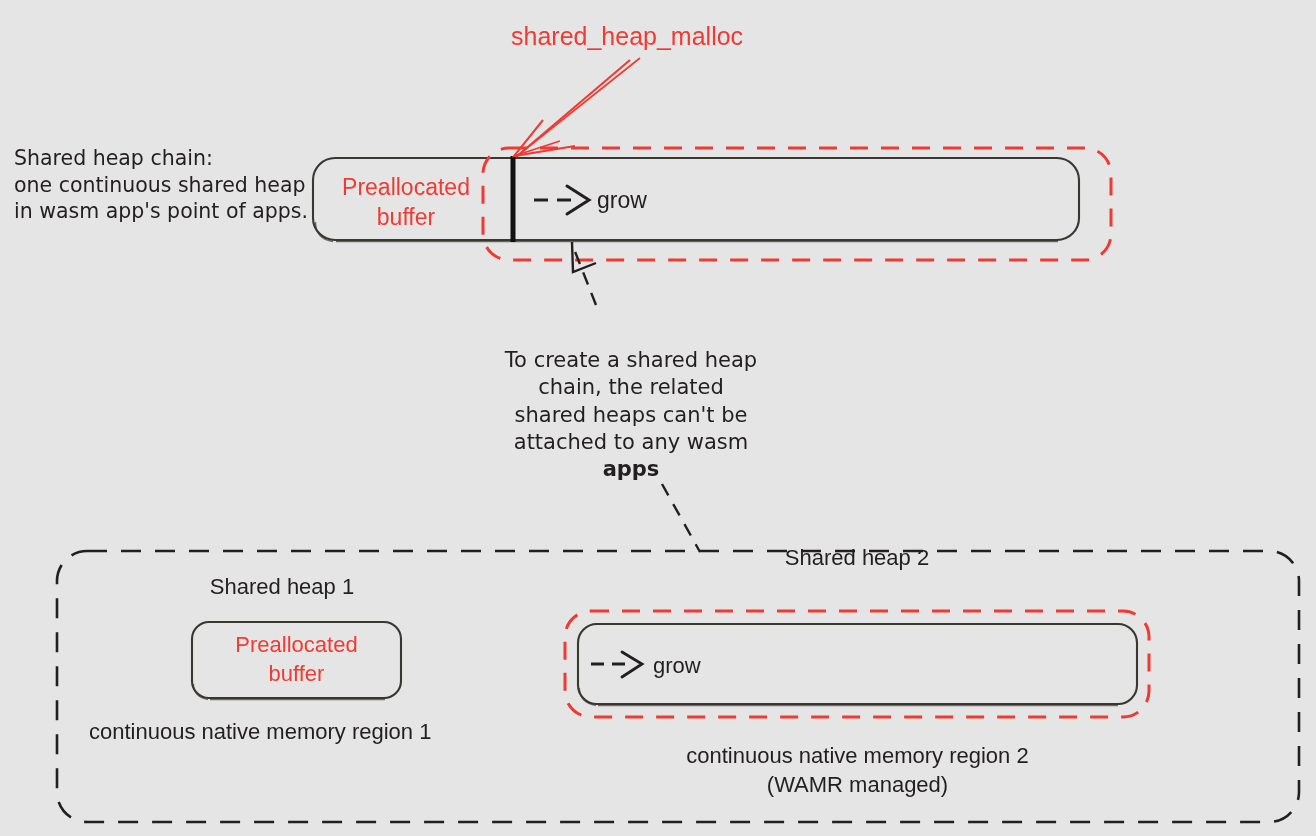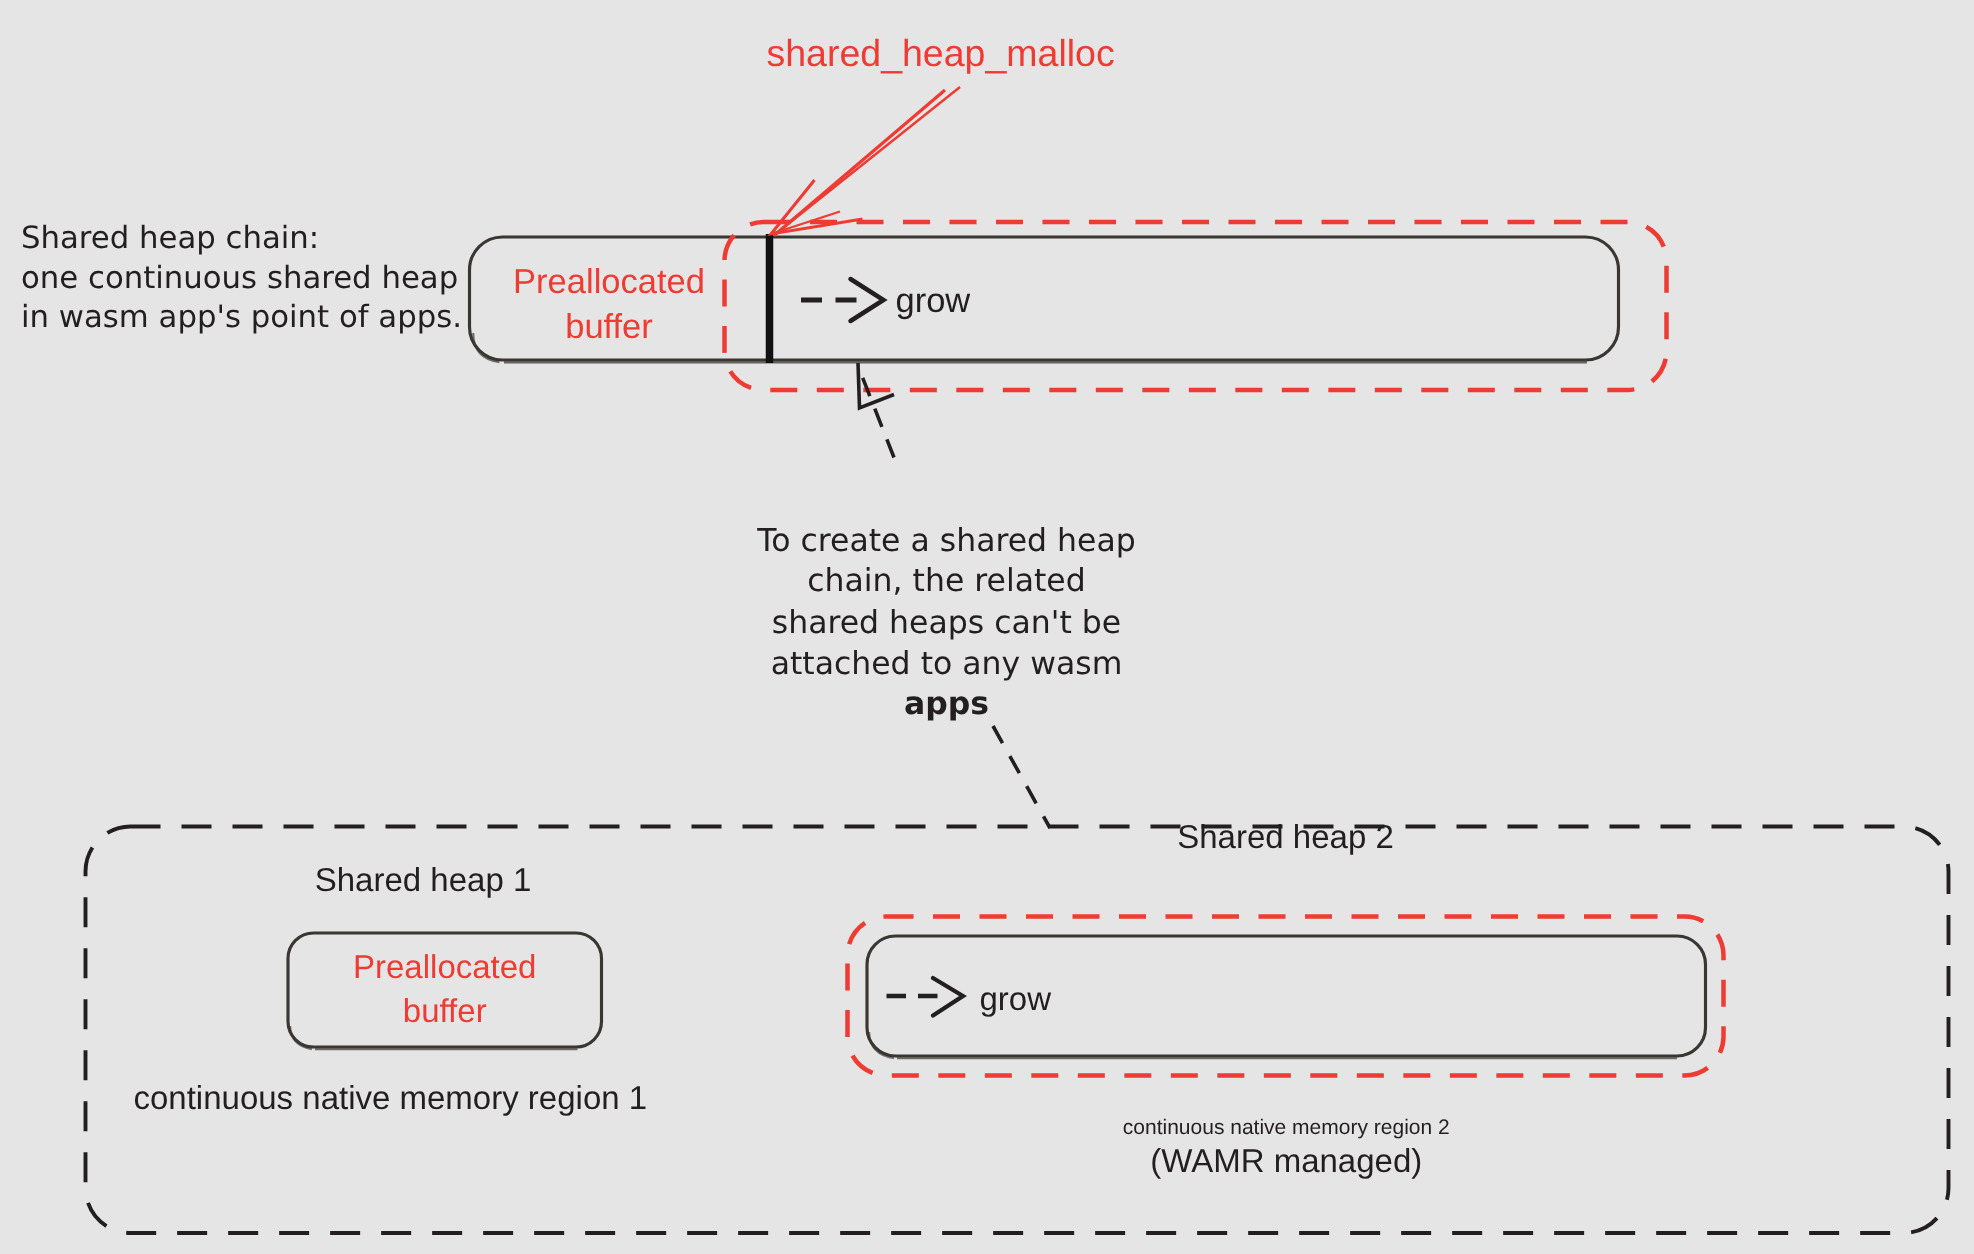--- a/index.html
+++ b/index.html
@@ -136,17 +136,17 @@
 
   <div style="position:absolute; left:89px; top:718px; width:385px; text-align:left;">
     <div class="txt sans-lib" style="position:static; font-size:22px;">continuous native memory region 1</div>
   </div>
 
   <div class="txt sans-lib ctr" style="left:737px; top:544px; width:240px; font-size:22px;">Shared heap 2</div>
 
   <div class="txt sans-lib" style="left:653px; top:652px; font-size:22px;">grow</div>
 
   <div style="position:absolute; left:665px; top:742px; width:385px; text-align:center;">
-    <div class="txt sans-lib" style="position:static; font-size:14px;">continuous native memory region 2</div>
+    <div class="txt sans-lib" style="position:static; font-size:22px;">continuous native memory region 2</div>
     <div class="txt sans-lib" style="position:static; font-size:22px;">(WAMR managed)</div>
   </div>
 
 </div>
 
 </body></html>

